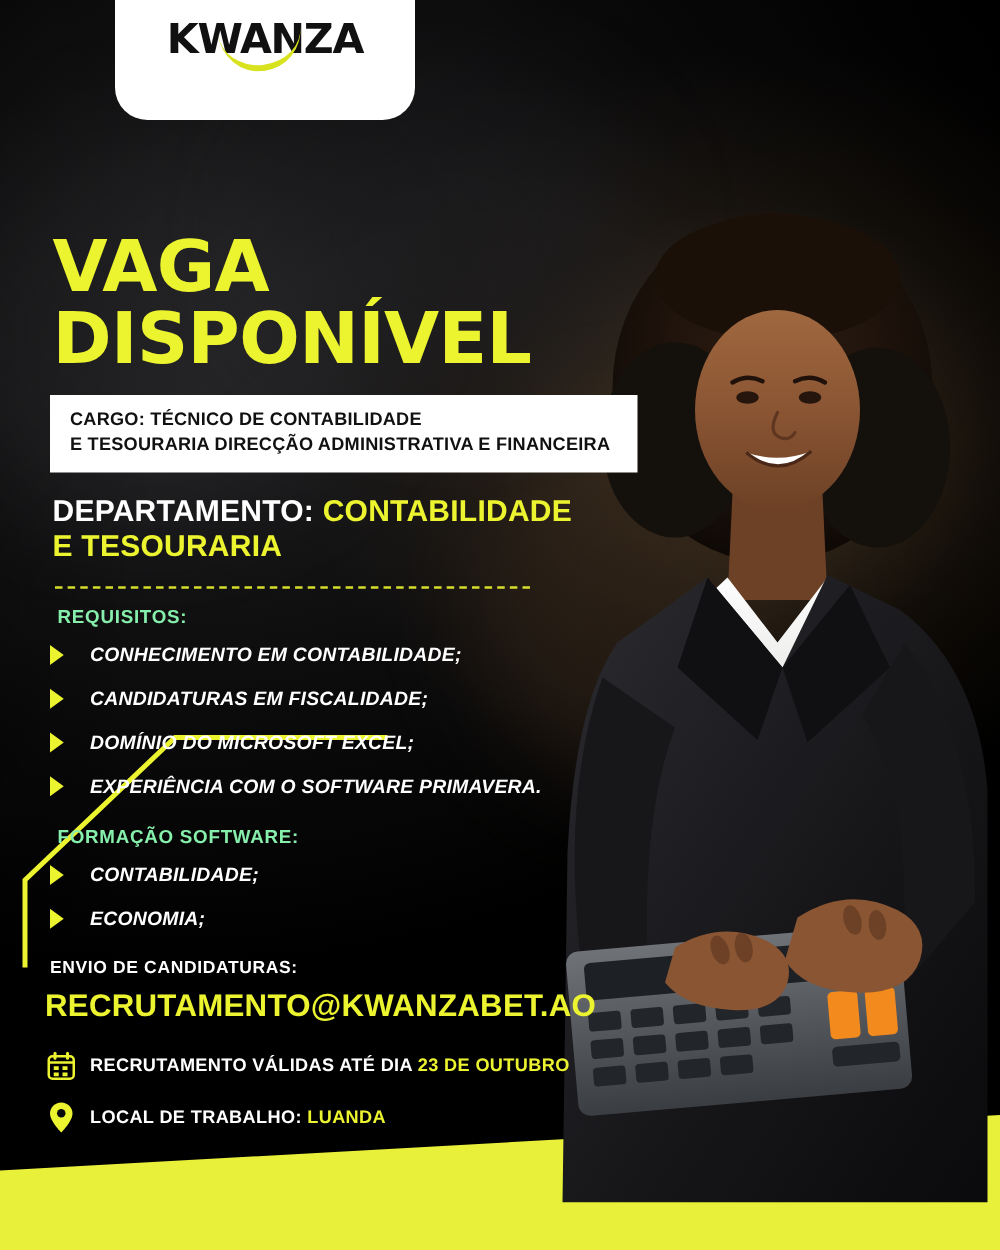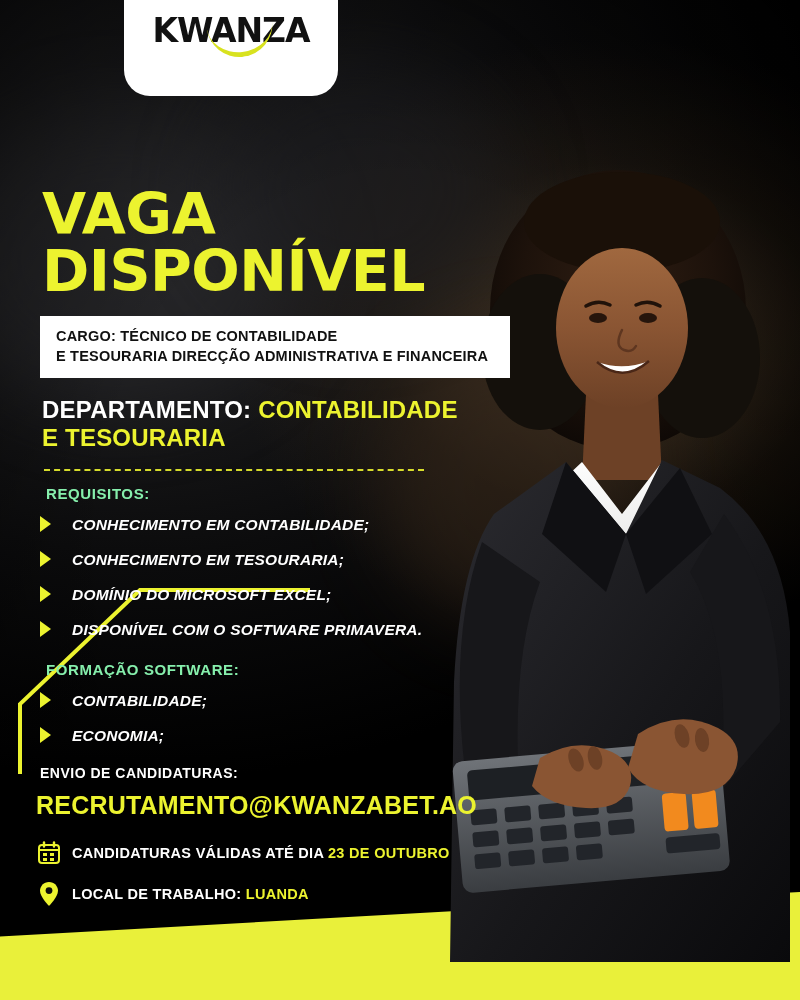--- a/index.html
+++ b/index.html
@@ -69,27 +69,26 @@
     height: 60px;
     background: #e9f03a;
     clip-path: polygon(0 74%, 100% 0%, 100% 100%, 0% 100%);
   }
 
   
   .logo-plate {
     position: absolute;
     left: 92px;
     top: 0;
-    width: 214px;
+    width: 240px;
     height: 96px;
     background: #ffffff;
     border-bottom-left-radius: 26px;
     border-bottom-right-radius: 26px;
     z-index: 20;
-    margin-left: 32px;
   }
   .logo-word {
     position: absolute;
     left: 0; right: 0;
     top: 14px;
     text-align: center;
     font-size: 33px;
     font-weight: 800;
     letter-spacing: -1px;
     color: #111;
@@ -389,29 +388,29 @@
     <div class="dashed"></div>
 
     <div class="sec-title">REQUISITOS:</div>
 
     <div class="bullet">
       <span class="tri"></span>
       <span class="txt">CONHECIMENTO EM CONTABILIDADE;</span>
     </div>
     <div class="bullet">
       <span class="tri"></span>
-      <span class="txt">CONHECIMENTO EM TESOURARIA;</span>
+      <span class="txt">CANDIDATURAS EM FISCALIDADE;</span>
     </div>
     <div class="bullet">
       <span class="tri"></span>
       <span class="txt">DOMÍNIO DO MICROSOFT EXCEL;</span>
     </div>
     <div class="bullet">
       <span class="tri"></span>
-      <span class="txt">DISPONÍVEL COM O SOFTWARE PRIMAVERA.</span>
+      <span class="txt">EXPERIÊNCIA COM O SOFTWARE PRIMAVERA.</span>
     </div>
 
     <div class="sec-title second">FORMAÇÃO SOFTWARE:</div>
 
     <div class="bullet">
       <span class="tri"></span>
       <span class="txt">CONTABILIDADE;</span>
     </div>
     <div class="bullet">
       <span class="tri"></span>
@@ -429,21 +428,21 @@
           <rect x="2" y="4" width="20" height="18" rx="3" fill="none" stroke="#ECF32F" stroke-width="2"></rect>
           <line x1="2" y1="9" x2="22" y2="9" stroke="#ECF32F" stroke-width="2"></line>
           <line x1="7" y1="1.5" x2="7" y2="5.5" stroke="#ECF32F" stroke-width="2.4" stroke-linecap="round"></line>
           <line x1="17" y1="1.5" x2="17" y2="5.5" stroke="#ECF32F" stroke-width="2.4" stroke-linecap="round"></line>
           <rect x="6" y="12" width="4" height="3" fill="#ECF32F"></rect>
           <rect x="13" y="12" width="4" height="3" fill="#ECF32F"></rect>
           <rect x="6" y="17" width="4" height="3" fill="#ECF32F"></rect>
           <rect x="13" y="17" width="4" height="3" fill="#ECF32F"></rect>
         </svg>
       </span>
-      <span class="ftxt"><span>CANDIDATURAS VÁLIDAS ATÉ DIA </span><span class="hl">23 DE OUTUBRO</span></span>
+      <span class="ftxt"><span>RECRUTAMENTO VÁLIDAS ATÉ DIA </span><span class="hl">23 DE OUTUBRO</span></span>
     </div>
 
     <div class="finfo">
       <span class="ico">
         <svg width="24" height="26" viewBox="0 0 24 26">
           <path d="M12 1 C6.8 1 3 5 3 9.8 C3 16 12 25 12 25 C12 25 21 16 21 9.8 C21 5 17.2 1 12 1 Z" fill="#ECF32F"></path>
           <circle cx="12" cy="9.6" r="3.4" fill="#0b0b0b"></circle>
         </svg>
       </span>
       <span class="ftxt"><span>LOCAL DE TRABALHO: </span><span class="hl">LUANDA</span></span>

